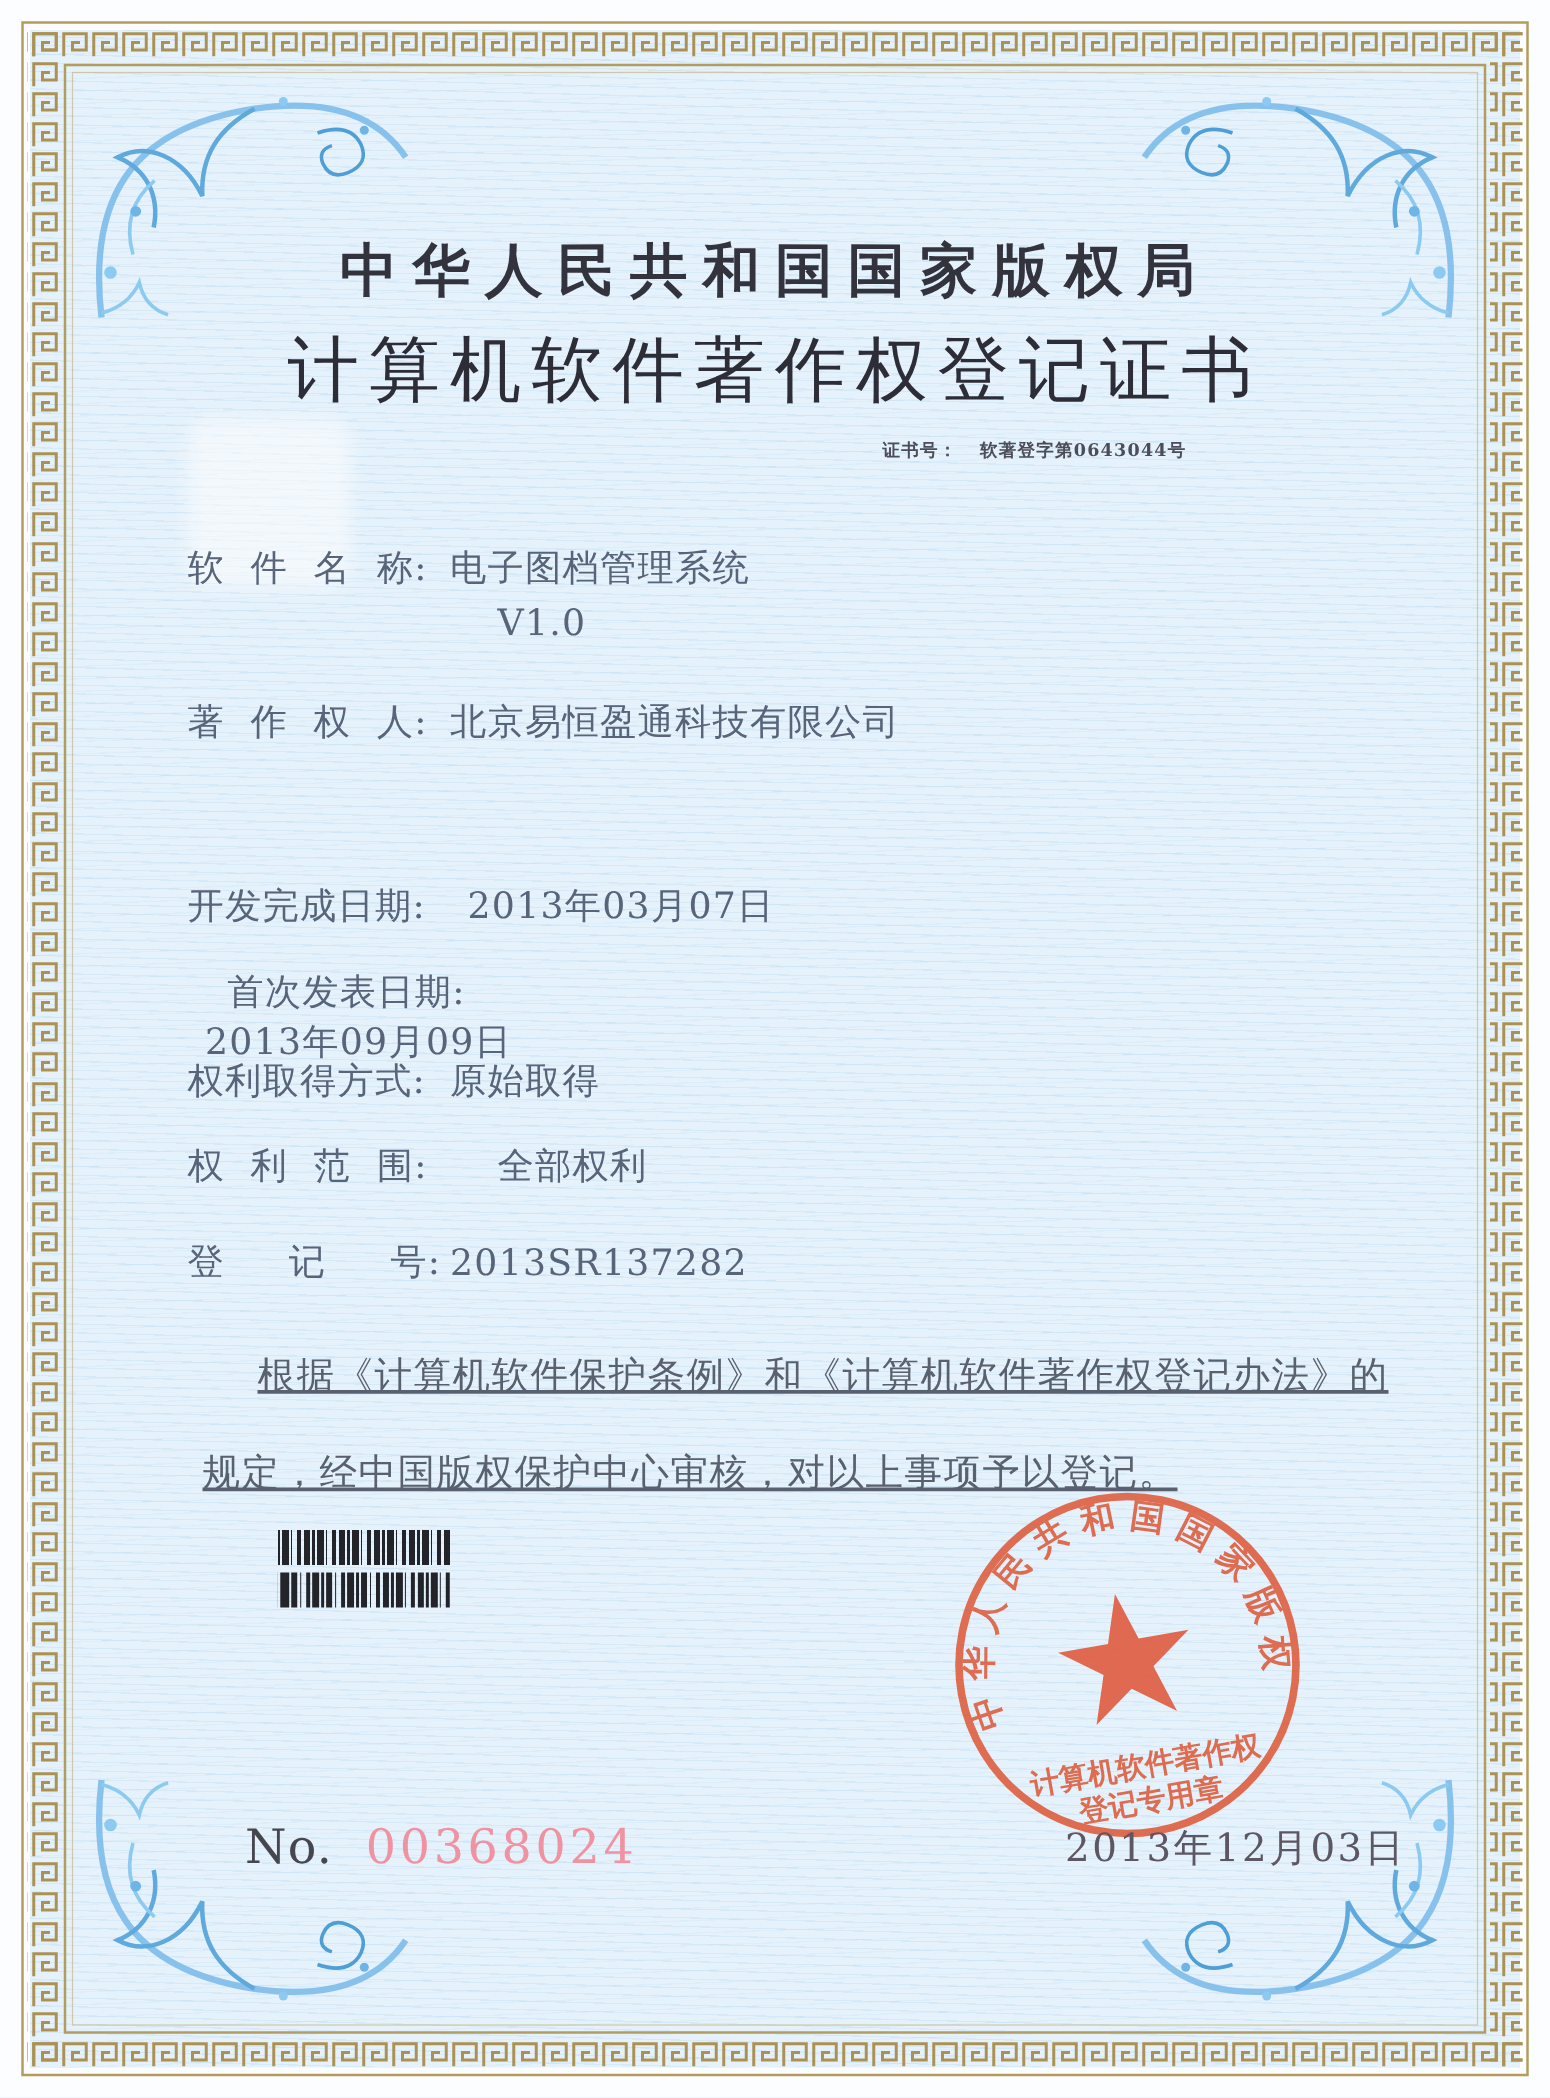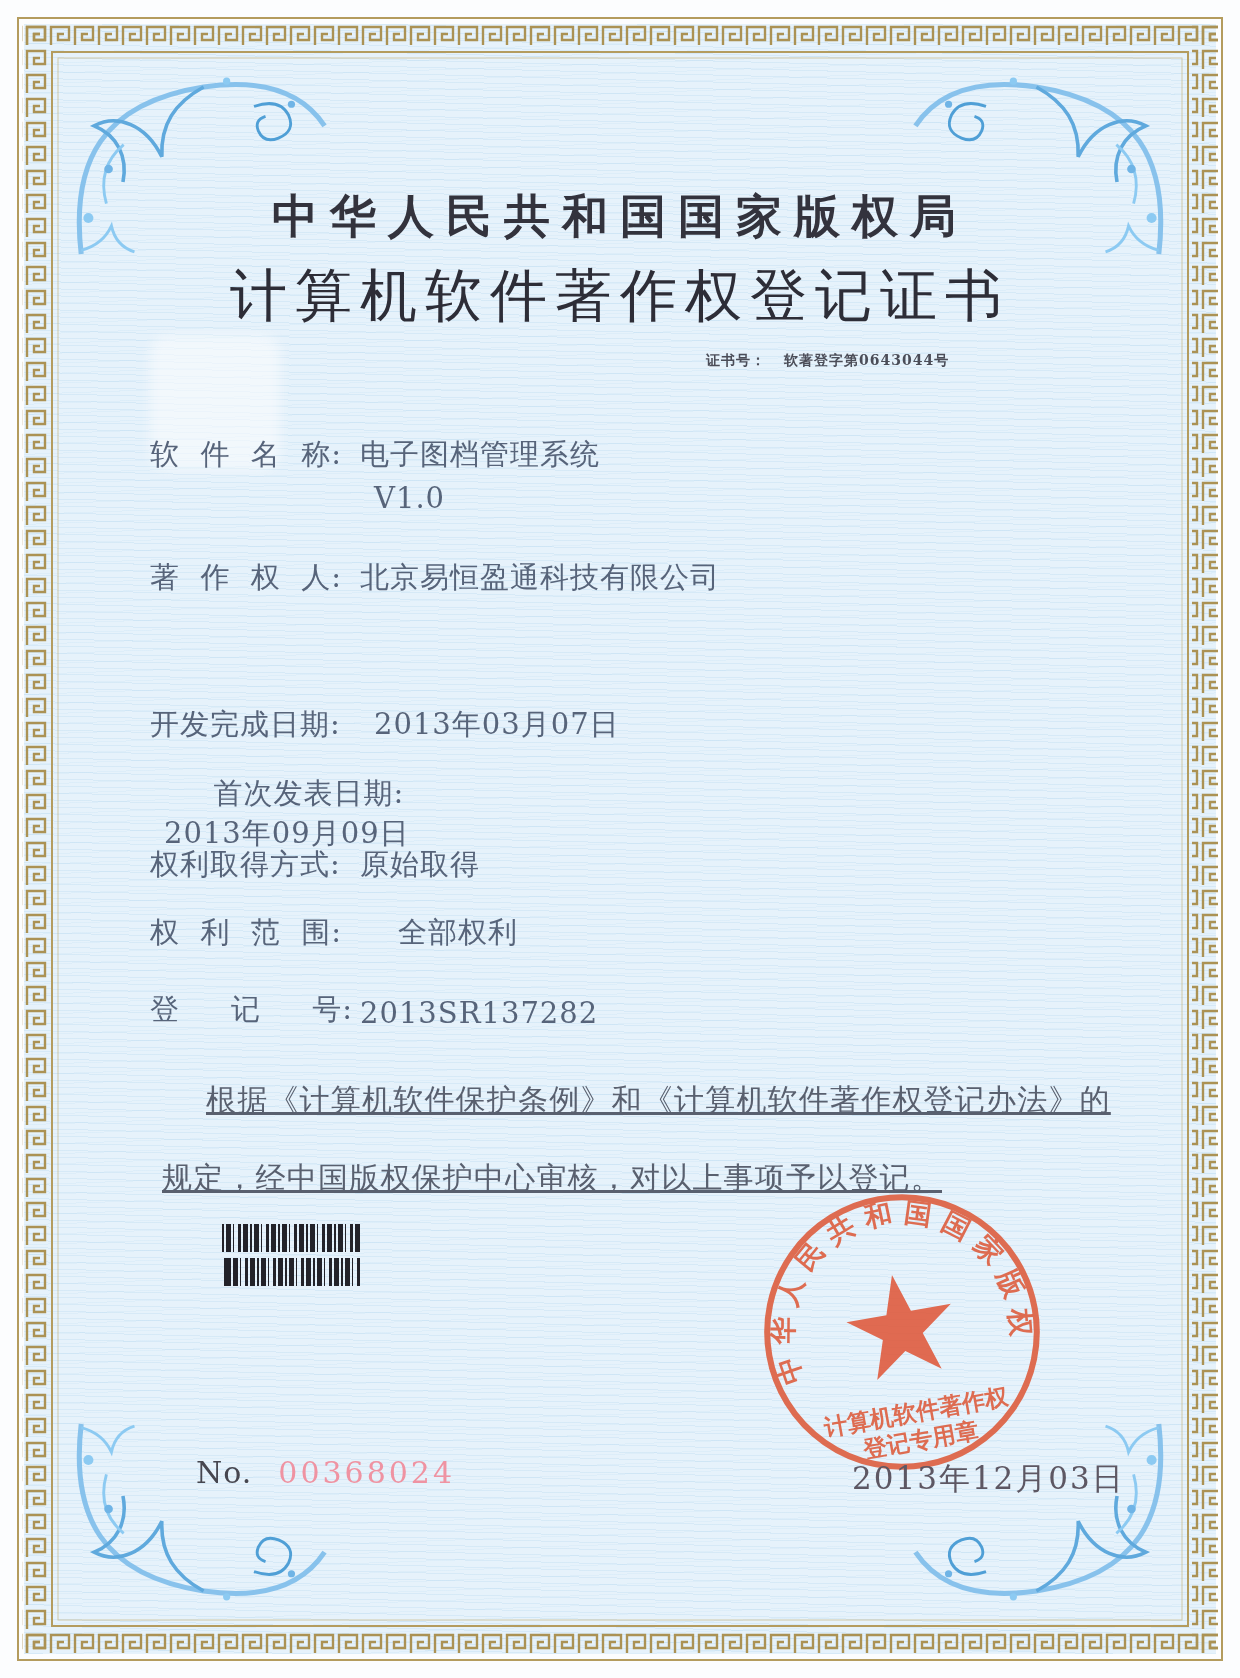--- a/index.html
+++ b/index.html
@@ -25,46 +25,46 @@
   }
   .cert-title{
     position:absolute;left:0;top:258px;width:100%;text-align:center;
     font-size:57px;font-weight:400;letter-spacing:8px;color:#2d2d37;
   }
   .certno{
     position:absolute;left:706px;top:352px;font-size:14px;color:#4b4d58;
     font-weight:600;letter-spacing:1px;display:flex;
   }
   .certno .val{margin-left:18px;}
-  .row{position:absolute;left:150px;display:flex;align-items:flex-end;
+  .row{position:absolute;left:150px;display:flex;align-items:center;
     font-size:29px;color:#57647a;letter-spacing:1px;}
   .row .flabel{display:inline-block;width:196px;white-space:pre;}
   .row .fvalue{margin-left:14px;white-space:pre;}
-  .row.cont .fvalue{margin-left:28px;}
+  .row.cont .fvalue{margin-left:52px;}
   .r-name{top:435px;} .r-ver{top:481px;} .r-author{top:558px;}
   .r-dev{top:705px;gap:14px;} .r-pub{top:774px;flex-direction:column;} .r-acq{top:845px;}
   .r-scope{top:913px;gap:38px;} .r-reg{top:990px;}
   .stline{
     position:absolute;left:162px;width:900px;font-size:30px;color:#59606f;
     letter-spacing:1.2px;white-space:pre;text-decoration:underline;
   }
   .st1{top:1080px;text-indent:44px;}
   .st2{top:1158px;}
   .barcode{position:absolute;left:222px;top:1224px;width:138px;height:64px;}
   .bc-row{height:28px;
     background:repeating-linear-gradient(90deg,
       #23232a 0 2px, transparent 2px 4px,
       #23232a 4px 9px, transparent 9px 11px,
       #23232a 11px 12px, transparent 12px 16px,
       #23232a 16px 19px, transparent 19px 21px,
       #23232a 21px 26px, transparent 26px 28px);
   }
   .bc-row+.bc-row{margin-top:6px;background-position:7px 0;}
   .seal{position:absolute;left:750px;top:1180px;width:304px;height:304px;pointer-events:none;}
-  .serial{position:absolute;left:196px;top:1455px;font-size:30px;color:#46464f;display:flex;letter-spacing:1px;}
+  .serial{position:absolute;left:196px;top:1455px;font-size:38px;color:#46464f;display:flex;letter-spacing:1px;}
   .serial .num{color:#ef93a2;margin-left:26px;letter-spacing:3px;}
   .issue-date{position:absolute;left:852px;top:1458px;font-size:31px;color:#5d5763;letter-spacing:2px;}
 </style>
 </head>
 <body>
 
 <div class="paper"></div>
 <div class="scan-blotch"></div>
 
 <svg class="frame" width="1240" height="1678" viewBox="0 0 1240 1678">

